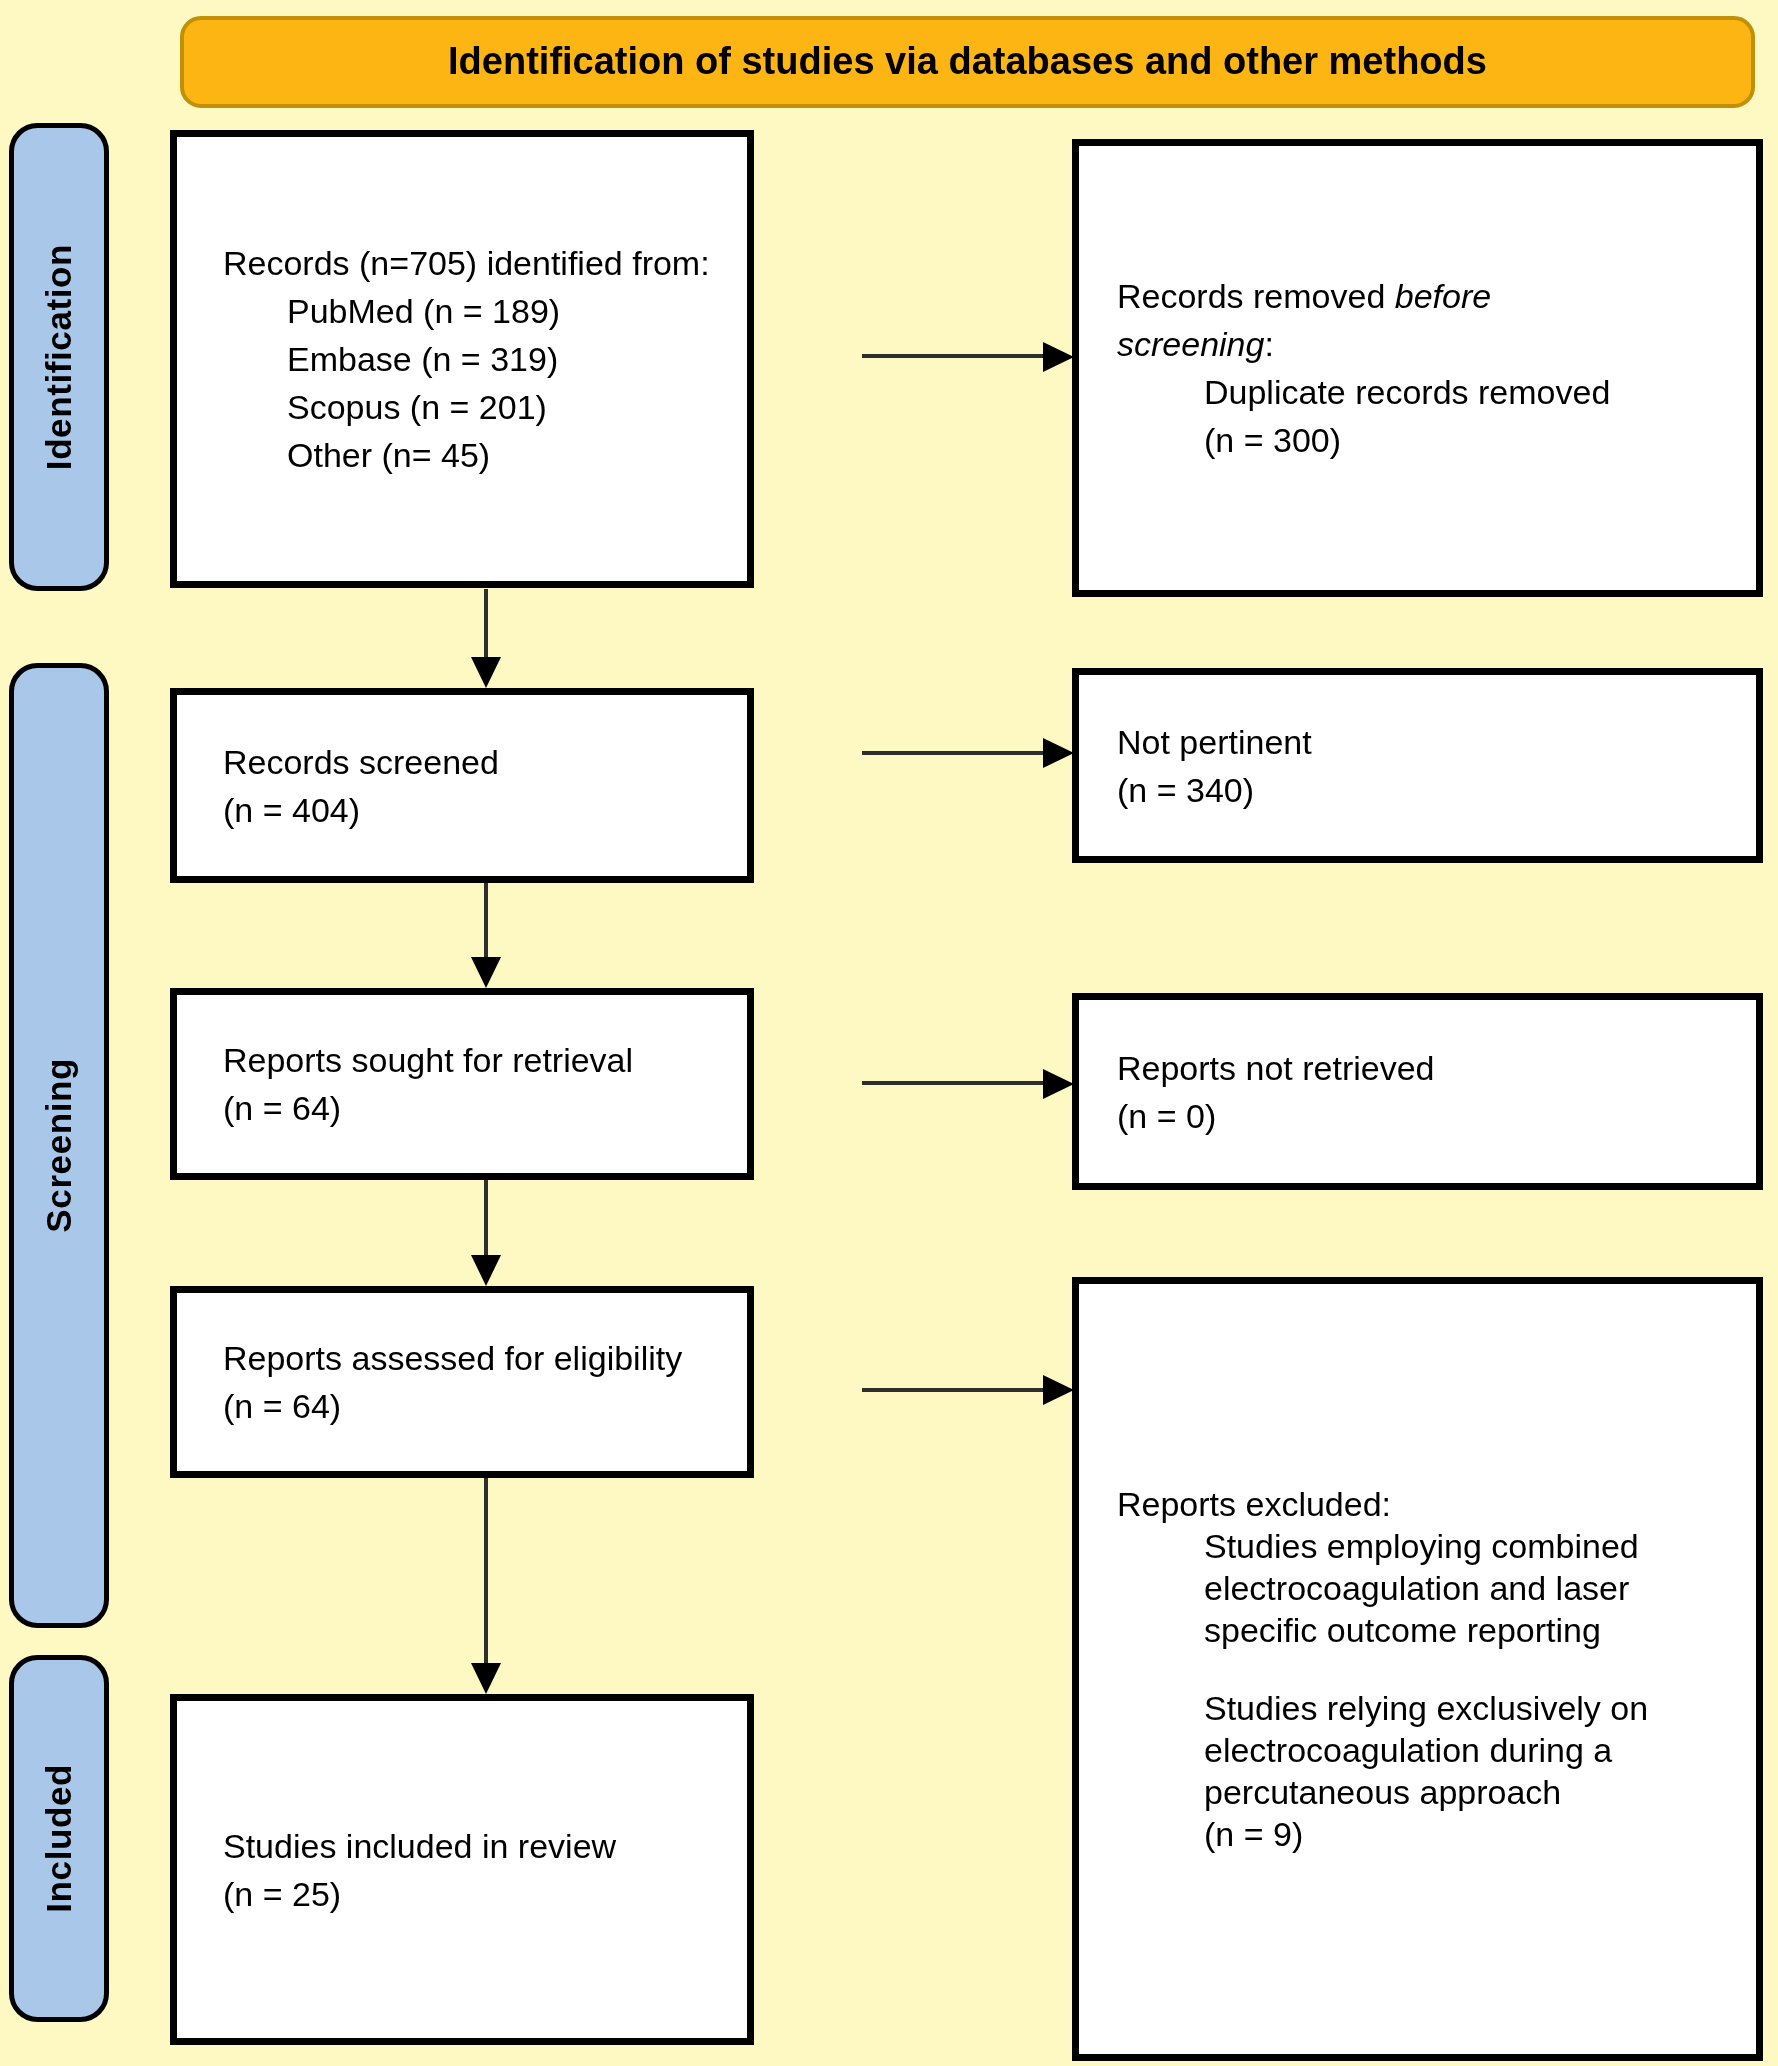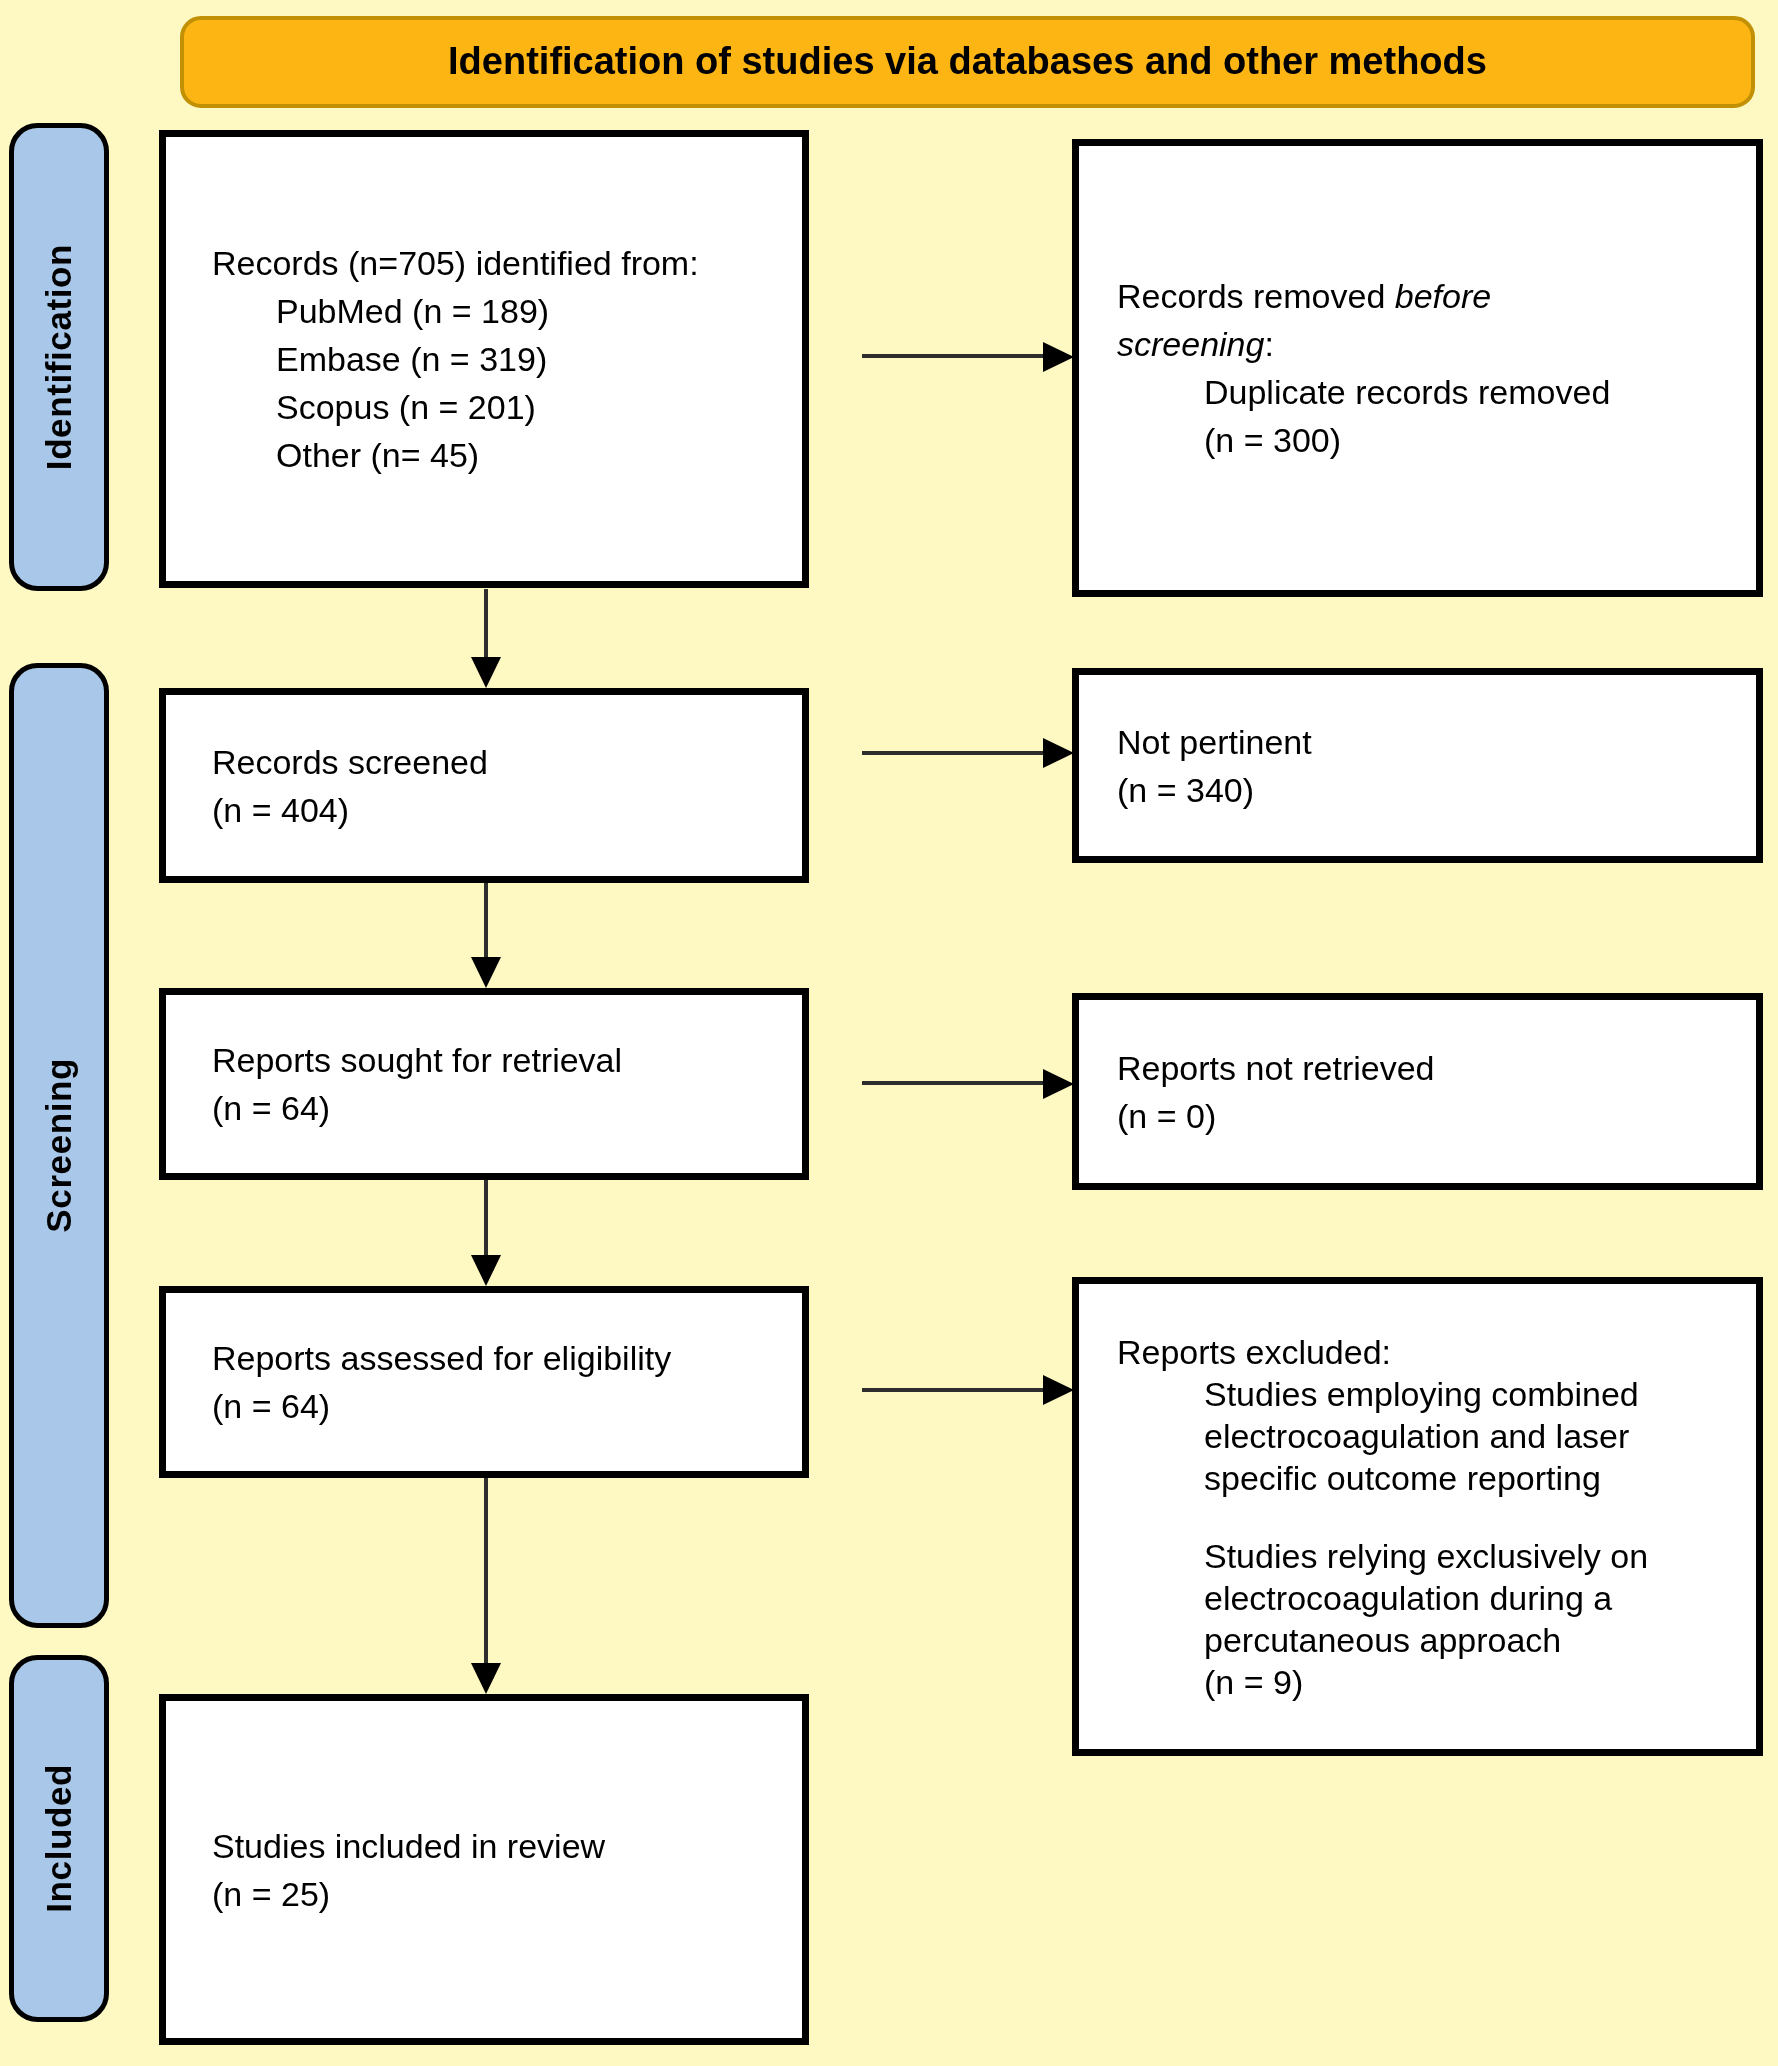--- a/index.html
+++ b/index.html
@@ -33,30 +33,30 @@
   .stagelabel{
     writing-mode:vertical-rl;transform:rotate(180deg);
     font-weight:bold;font-size:35px;letter-spacing:0.6px;
   }
   
   .box{
     position:absolute;background:#fff;border:7.4px solid #000;box-sizing:border-box;
     display:flex;flex-direction:column;justify-content:center;
     font-size:34px;line-height:48px;
   }
-  .box.left{left:159px;width:650px;padding-left:46px;padding-right:16px;}
+  .box.left{left:170px;width:584px;padding-left:46px;padding-right:16px;}
   .box.right{left:1072px;width:691px;padding-left:38px;padding-right:15px;}
   #box-records-identified{top:130px;height:458px;}
   #box-records-removed{top:139px;height:458px;}
   #box-records-screened{top:688px;height:195px;}
   #box-not-pertinent{top:668px;height:195px;}
   #box-reports-sought{top:988px;height:192px;}
   #box-reports-not-retrieved{top:993px;height:197px;}
   #box-reports-assessed{top:1286px;height:192px;}
-  #box-reports-excluded{top:1277px;height:479px;line-height:42px;}
+  #box-reports-excluded{top:1277px;height:784px;line-height:42px;}
   #box-studies-included{top:1694px;height:351px;}
   .indent{margin-left:64px;}
   .indent-r{margin-left:87px;}
   .it{font-style:italic;}
   .reason{margin-left:87px;}
   .reason + .reason{margin-top:36px;}
   
   .vline{position:absolute;left:484px;width:4.3px;background:var(--line-color);}
   .varrow{
     position:absolute;left:471px;width:0;height:0;

